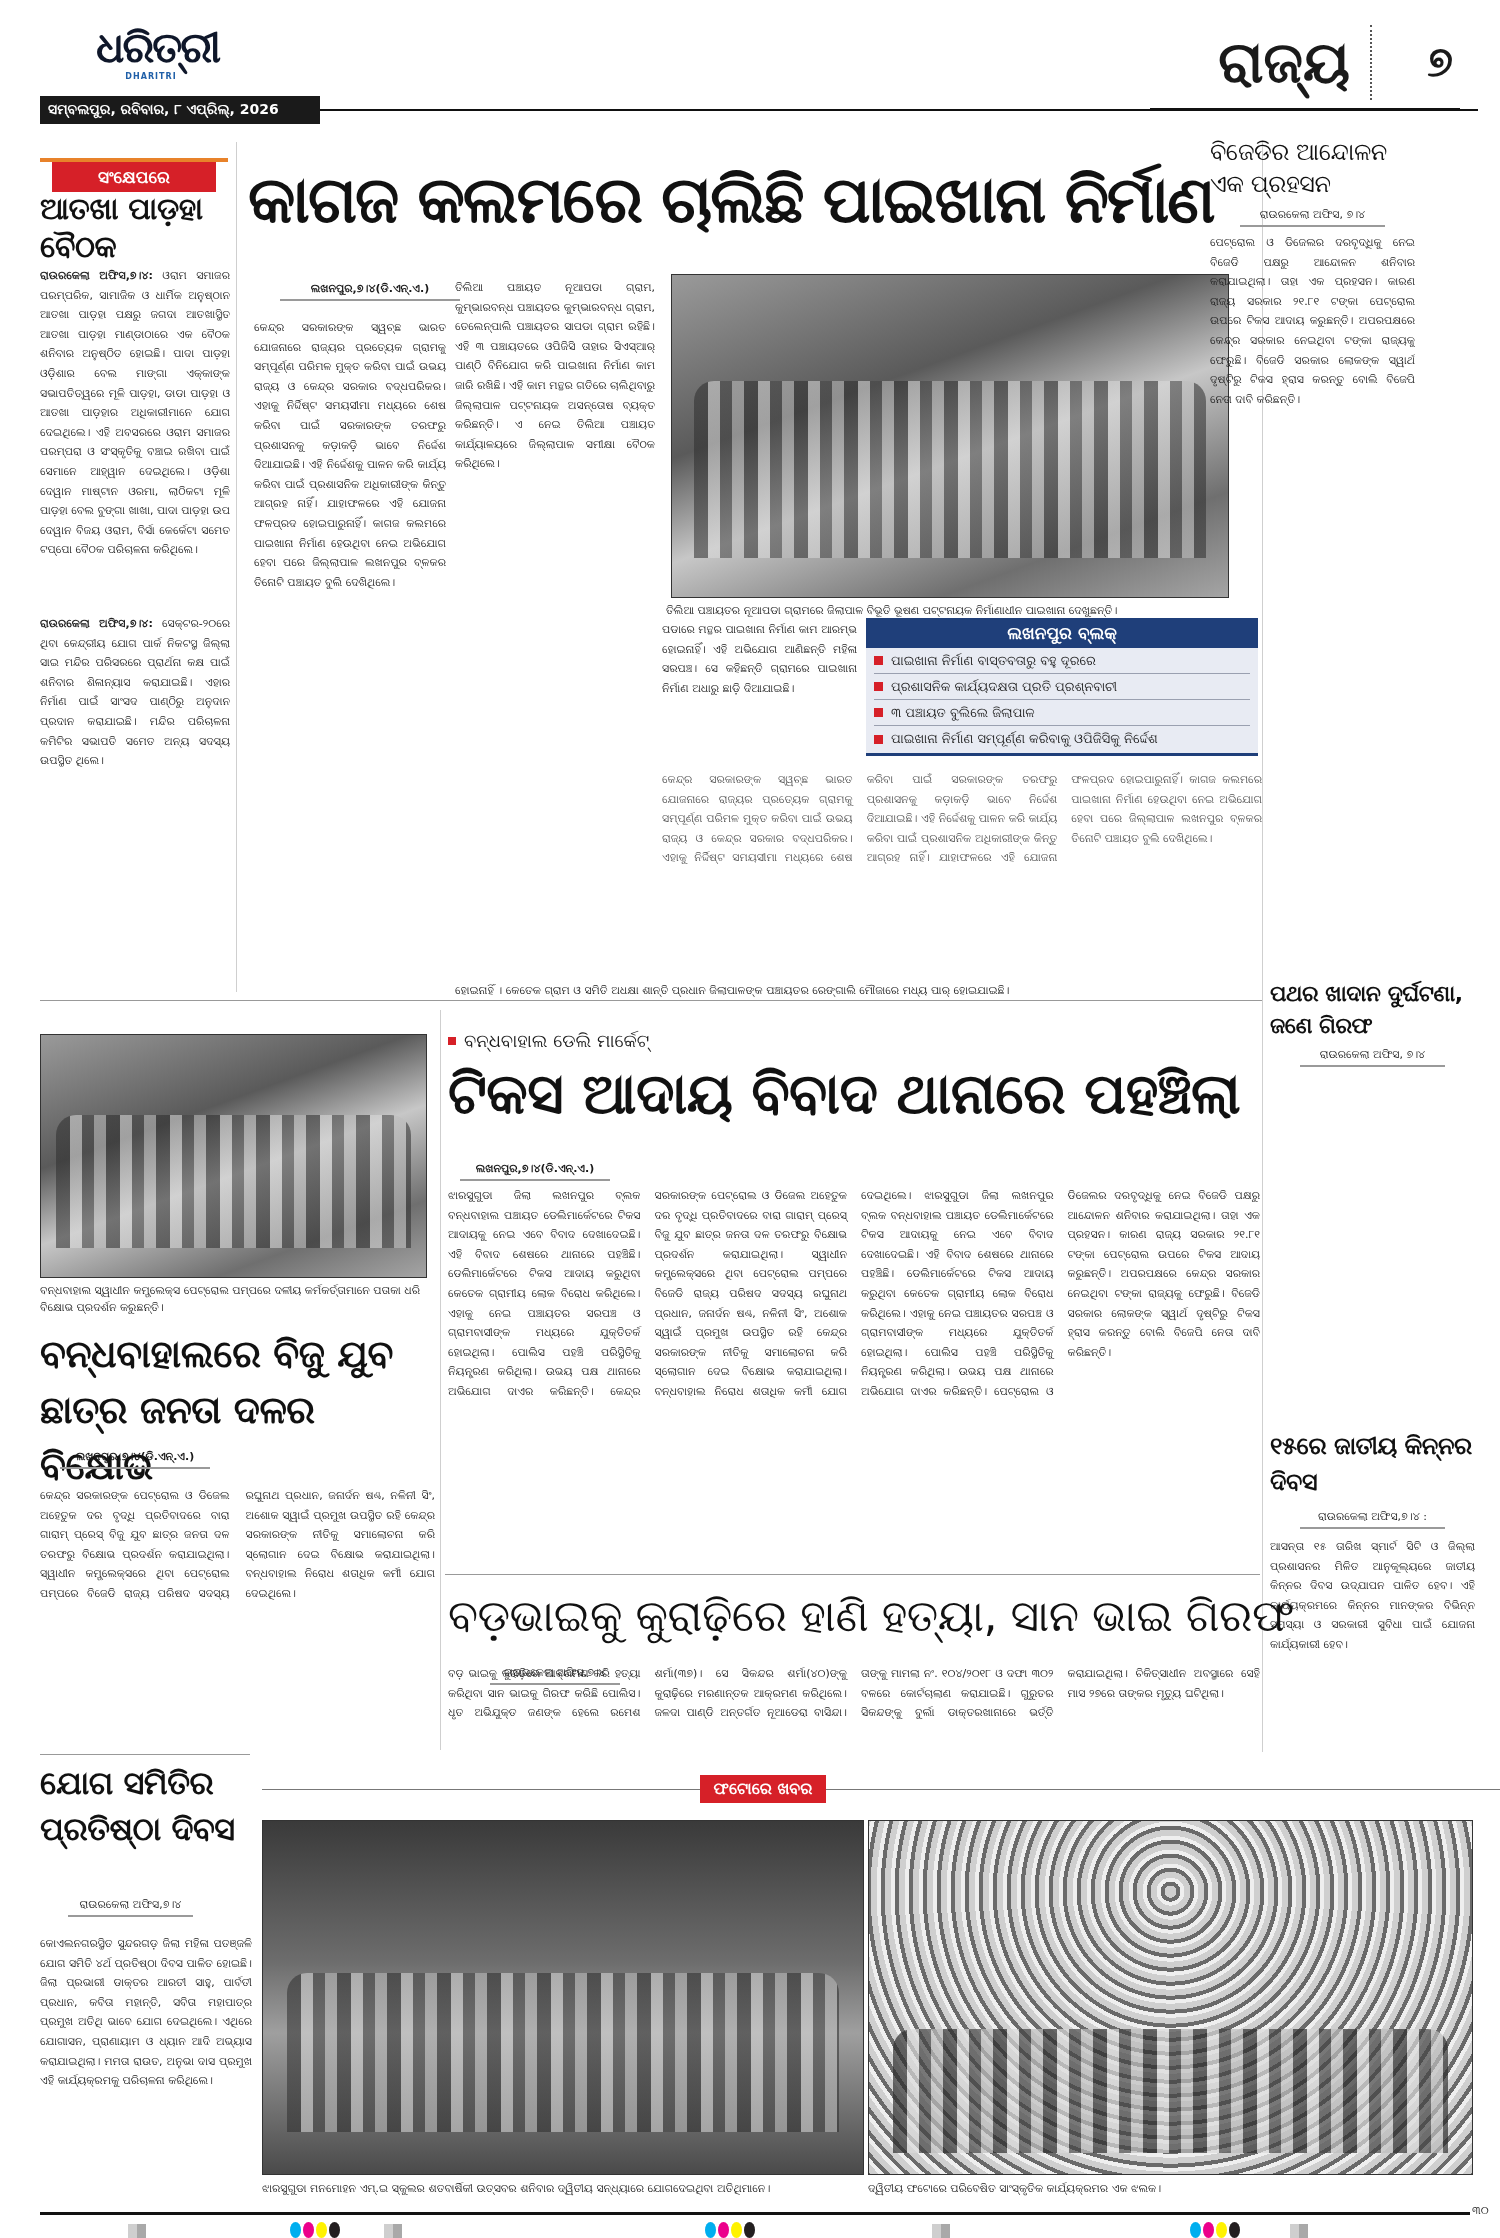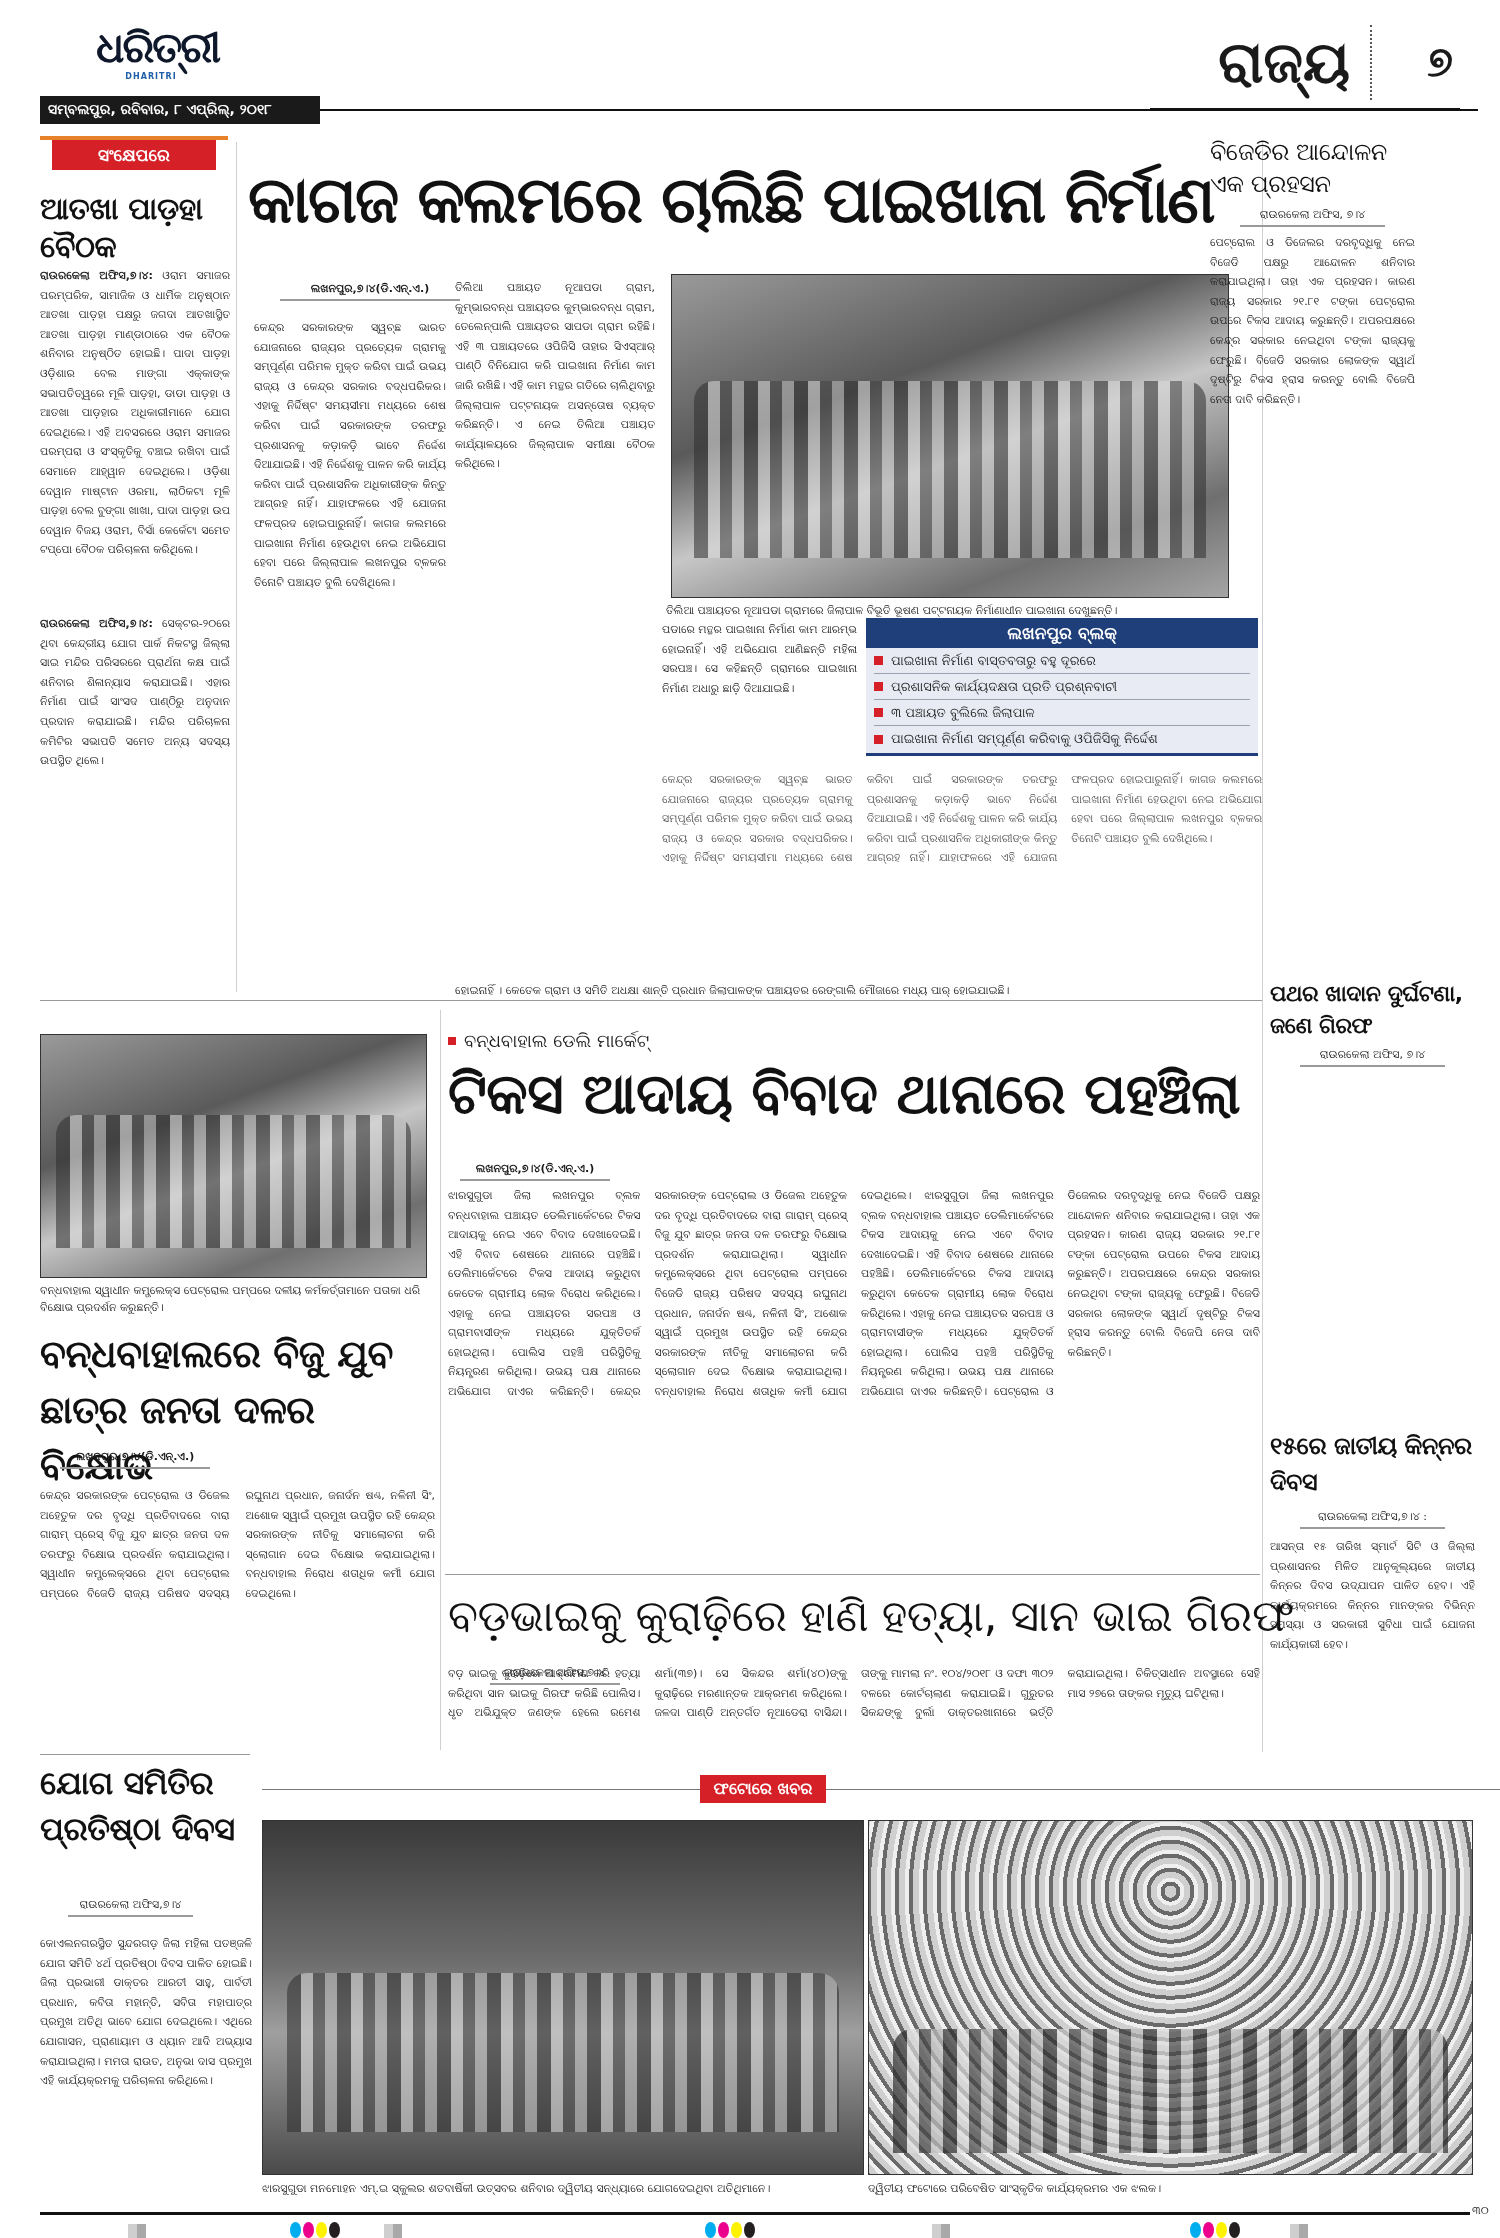--- a/index.html
+++ b/index.html
@@ -11,21 +11,21 @@
   .logo { left: 96px; top: 24px; width: 110px; height: 66px; text-align: center; }
   .logo .glyph { font-family: "DejaVu Serif", serif; font-size: 42px; font-weight: bold; color: #0f172a; line-height: 48px; letter-spacing: -2px; }
   .logo .sub { font-size: 8px; font-weight: bold; color: #1f5fa8; letter-spacing: 1px; }
   .dateline { left: 40px; top: 96px; width: 280px; height: 28px; background: #1a1a1a; color: #fff; font-size: 14px; font-weight: bold; padding: 5px 8px; }
   .mast-rule { left: 320px; top: 109px; width: 1158px; height: 2px; background: #111; }
   .section-name { left: 1230px; top: 32px; width: 180px; font-size: 57px; font-weight: bold; text-align: right; line-height: 60px; }
   .section-sep { left: 1370px; top: 25px; width: 0; height: 75px; border-left: 2px dotted #555; }
   .page-num { left: 1410px; top: 32px; width: 60px; font-size: 42px; font-weight: bold; line-height: 60px; text-align: center; }
 
   
-  .brief-tag { left: 40px; top: 136px; width: 188px; height: 36px; }
+  .brief-tag { left: 40px; top: 158px; width: 188px; height: 36px; }
   .brief-tag .bar { height: 4px; background: #e8822a; }
   .brief-tag .lbl { margin-left: 12px; width: 164px; height: 30px; background: #d62028; color: #fff; font-size: 17px; font-weight: bold; text-align: center; line-height: 30px; }
 
   .hl { font-weight: bold; color: #111; letter-spacing: -0.5px; }
   .body-text { font-size: 11px; line-height: 19.6px; color: #222; text-align: justify; }
   .dl { font-size: 11px; font-weight: bold; }
   .dl-c { font-size: 11px; text-align: center; padding-bottom: 4px; border-bottom: 2px solid #9a9a9a; }
   .filler { color: #555; font-size: 11px; line-height: 19.6px; overflow: hidden; }
   .vrule { width: 1px; background: #cfcfcf; }
   .hrule { height: 1px; background: #999; }
@@ -54,21 +54,21 @@
   .reg span { width: 11px; height: 16px; border-radius: 50%; display: inline-block; }
   .gray-sq { width: 18px; height: 14px; background: linear-gradient(90deg,#cfcfcf 50%,#a9a9a9 50%); }
 </style>
 </head>
 <body>
 
 <div class="abs logo">
   <div class="glyph">ଧରିତ୍ରୀ</div>
   <div class="sub">DHARITRI</div>
 </div>
-<div class="abs dateline">ସମ୍ବଲପୁର, ରବିବାର, ୮ ଏପ୍ରିଲ୍, ୨୦୧୮</div>
+<div class="abs dateline">ସମ୍ବଲପୁର, ରବିବାର, ୮ ଏପ୍ରିଲ୍, 2026</div>
 <div class="abs mast-rule"></div>
 <div class="abs section-name" style="left:1160px;width:190px;">ରାଜ୍ୟ</div>
 <div class="abs section-sep"></div>
 <div class="abs page-num">୭</div>
 <div class="abs" style="left:1150px;top:108px;width:310px;height:2px;background:#111;"></div>
 
 <div class="abs brief-tag">
   <div class="bar"></div>
   <div class="lbl">ସଂକ୍ଷେପରେ</div>
 </div>

